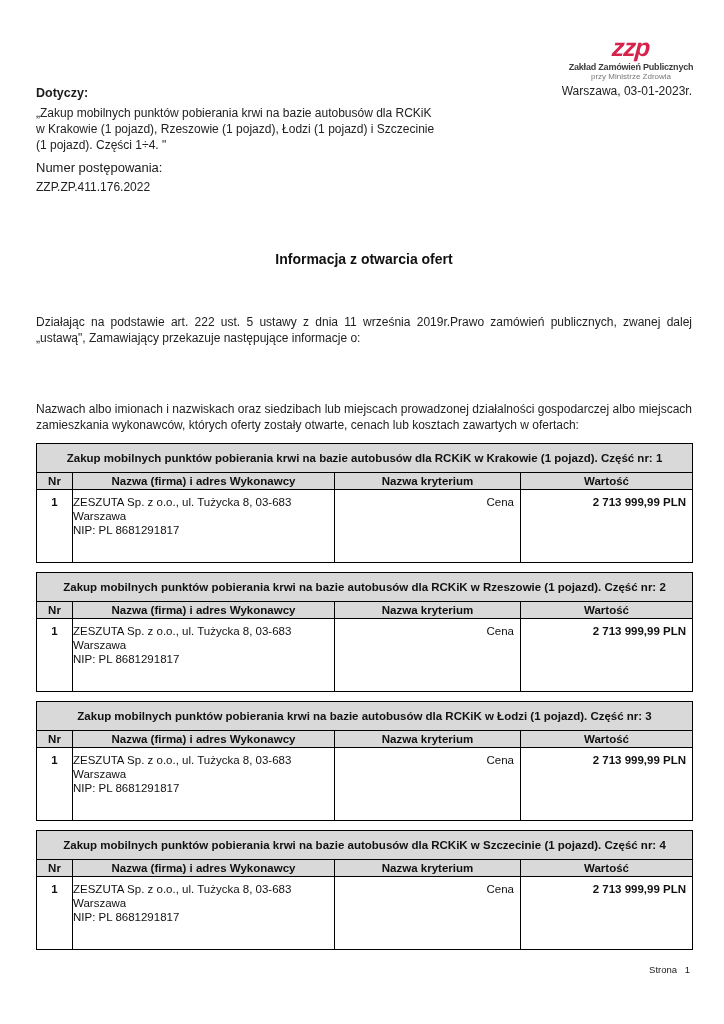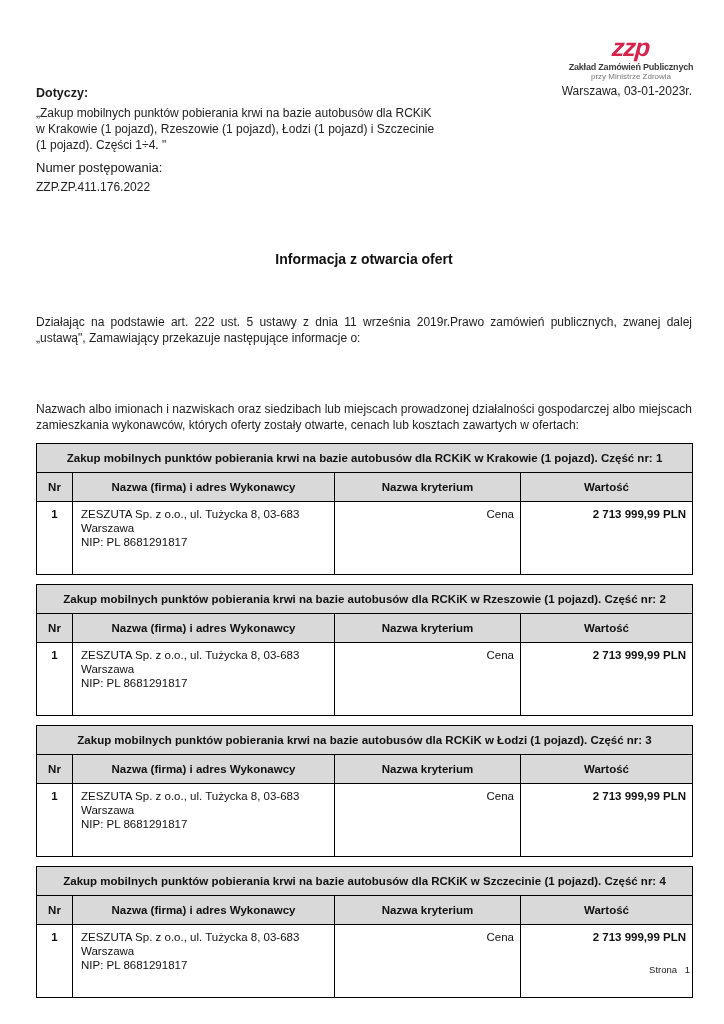--- a/index.html
+++ b/index.html
@@ -41,25 +41,25 @@
     margin-bottom:9px;
     font-size:11.5px;color:#111;
   }
   table.offer-table th,table.offer-table td{border:1px solid #000;}
   tr.title-row th{
     background:#d9d9d9;font-weight:bold;text-align:center;
     padding:7px 19px;font-size:11.5px;line-height:14px;
   }
   tr.head-row th{
     background:#d9d9d9;font-weight:bold;text-align:center;
-    padding:7px 3px;font-size:11.5px;line-height:14px;
+    padding:1px 3px;font-size:11.5px;line-height:14px;
   }
   tbody td{vertical-align:top;height:62px;padding:5px 6px;line-height:14px;}
   td.c-nr{text-align:center;font-weight:bold;}
-  td.c-name{text-align:left;padding-left:8px;}
+  td.c-name{text-align:left;padding-left:0;}
   td.c-crit{text-align:right;font-weight:normal;}
   td.c-val{text-align:right;font-weight:bold;}
   
   .page-number{position:absolute;top:964px;right:34px;font-size:9.5px;color:#222;word-spacing:5px;}
 </style>
 </head>
 <body>
 
 <div class="page">
 

